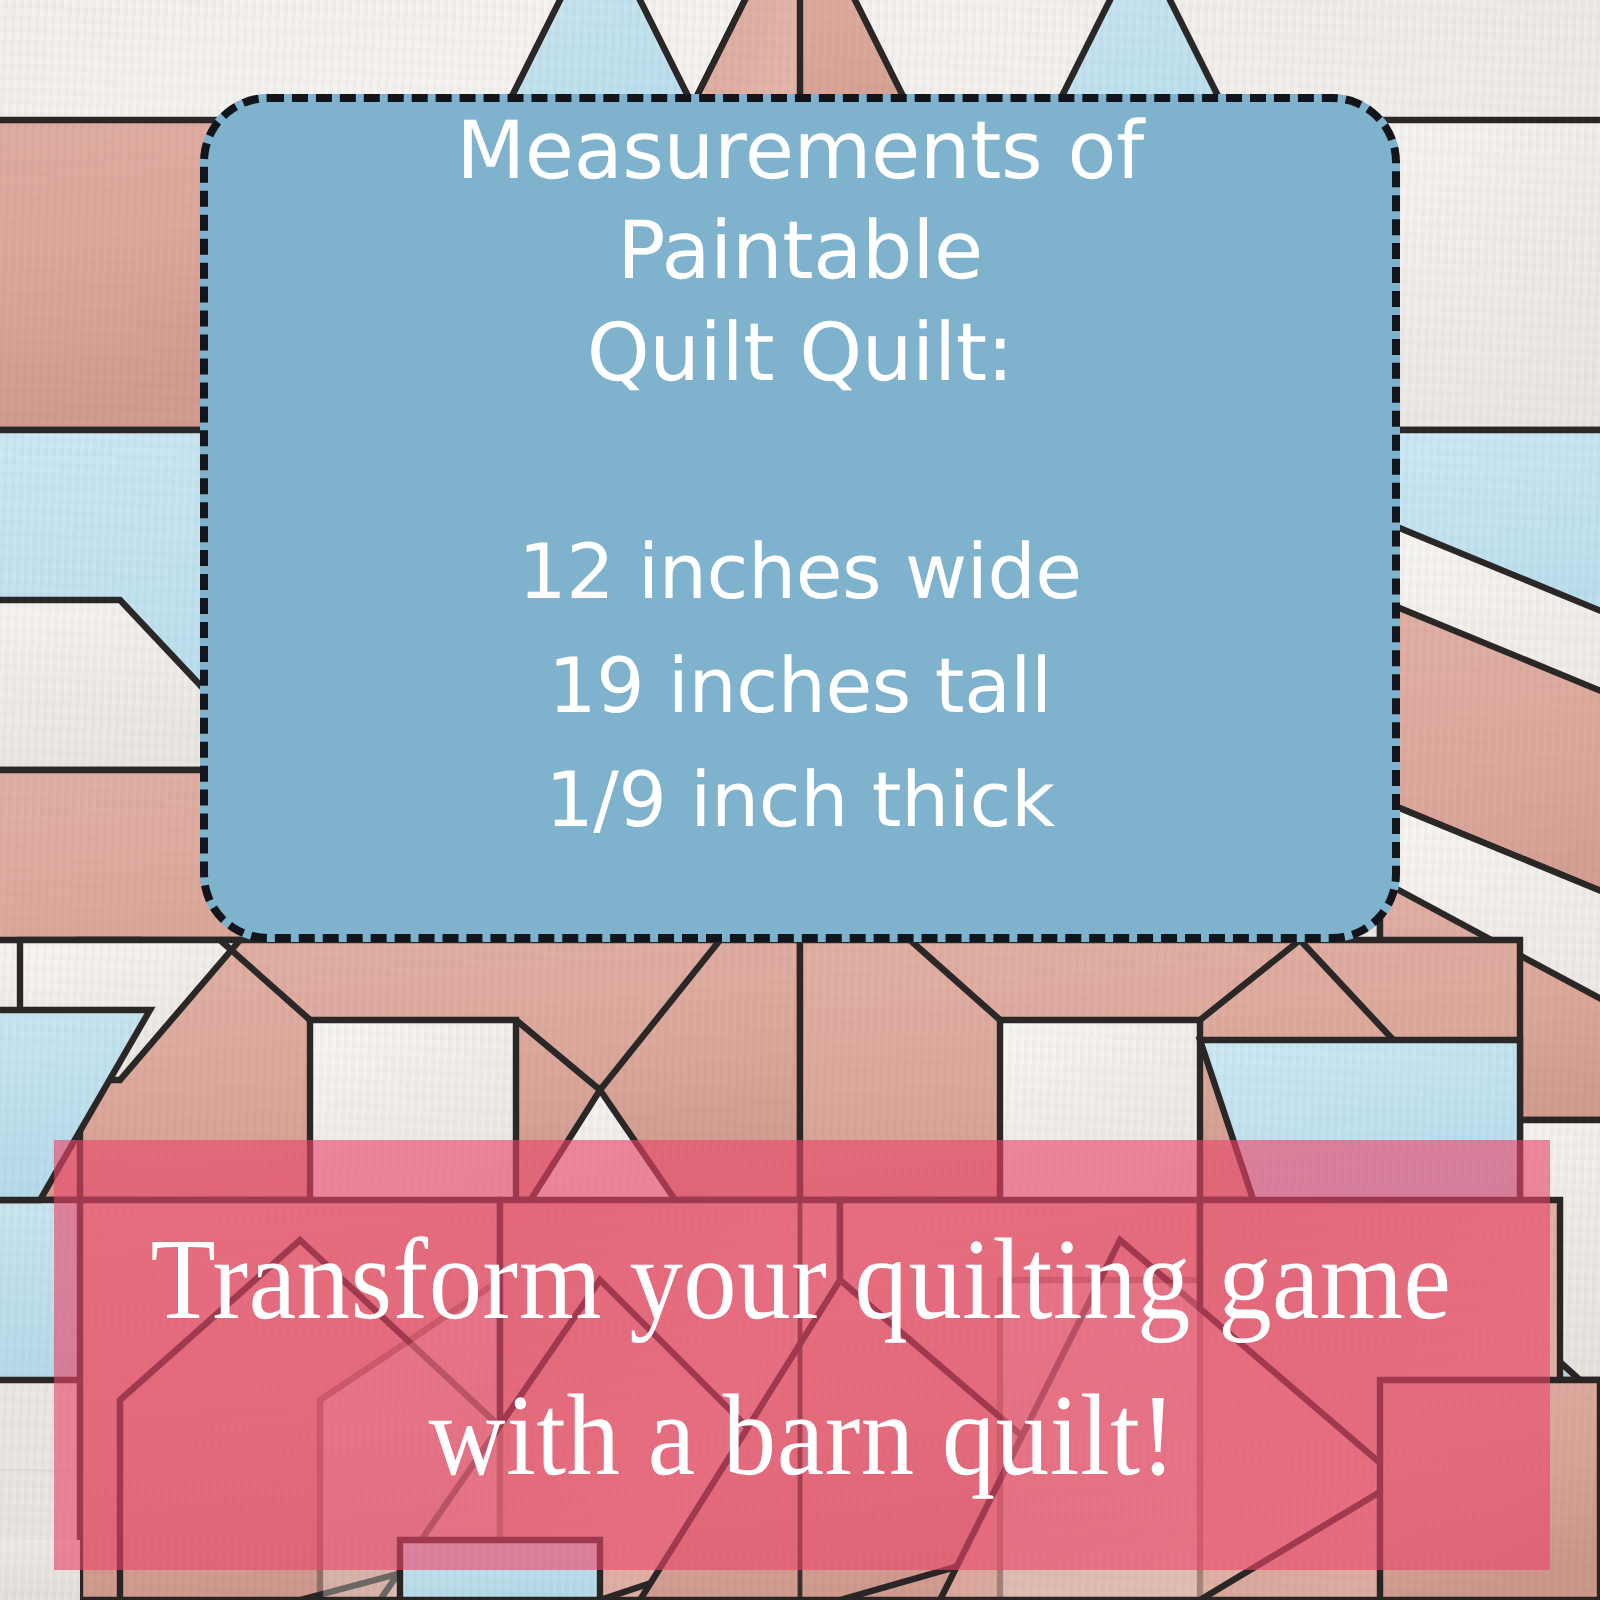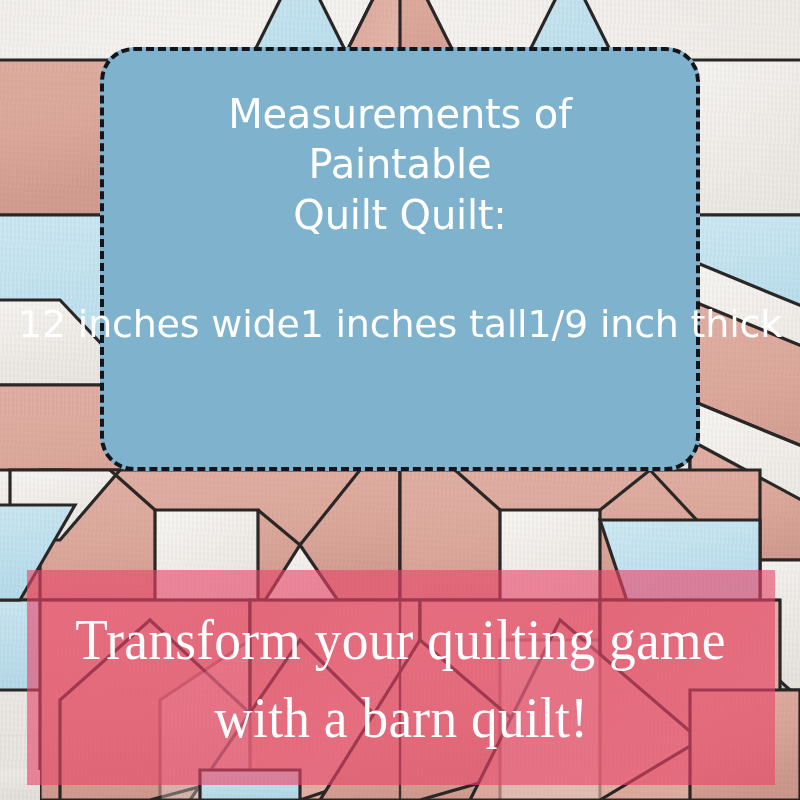--- a/index.html
+++ b/index.html
@@ -54,41 +54,41 @@
     top: 47px;
     width: 600px;
     height: 424px;
     box-sizing: border-box;
     background: #7fb2cd;
     border: 4px dashed #12161c;
     border-radius: 34px;
     display: flex;
     flex-direction: column;
     align-items: center;
-    padding-top: 38px;
   }
 
   .card-heading {
     color: #ffffff;
     font-family: "DejaVu Sans", sans-serif;
     font-weight: 400;
     font-size: 40px;
     line-height: 1.26;
     text-align: center;
     letter-spacing: -0.2px;
     max-width: 520px;
     margin: 0;
   }
 
   .card-spacer {
     height: 56px;
   }
 
   .card-specs {
     display: flex;
+    flex-direction: column;
     align-items: center;
     gap: 0px;
   }
   .spec-line {
     color: #ffffff;
     font-family: "DejaVu Sans", sans-serif;
     font-weight: 400;
     font-size: 38px;
     line-height: 1.5;
     text-align: center;
@@ -238,21 +238,21 @@
 
     <div class="card-heading">
       <span>Measurements of Paintable</span><br>
       <span>Quilt Quilt:</span>
     </div>
 
     <div class="card-spacer"></div>
 
     <div class="card-specs">
       <div class="spec-line">12 inches wide</div>
-      <div class="spec-line">1 inches tall</div>
+      <div class="spec-line">19 inches tall</div>
       <div class="spec-line">1/9 inch thick</div>
     </div>
 
   </div>
 
   <div id="promo-banner">
     <div class="promo-line">Transform your quilting game</div>
     <div class="promo-line">with a barn quilt!</div>
   </div>
 

